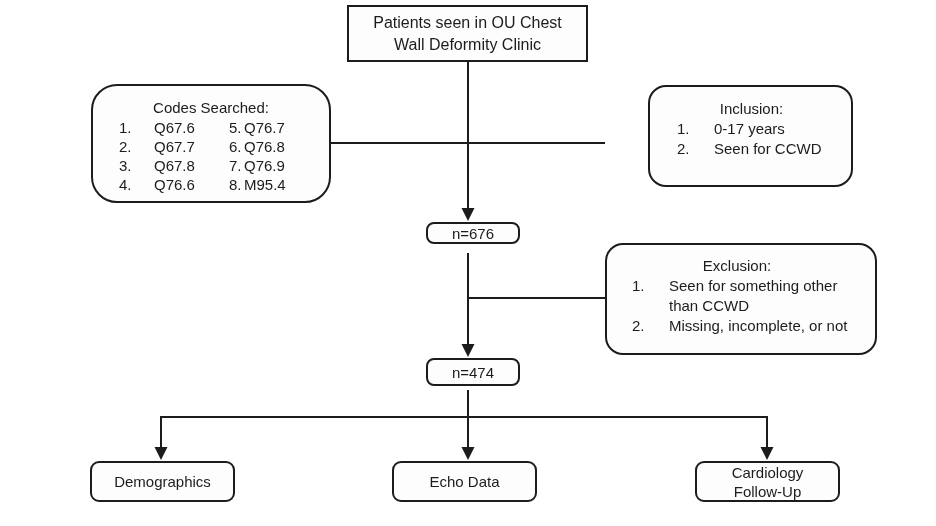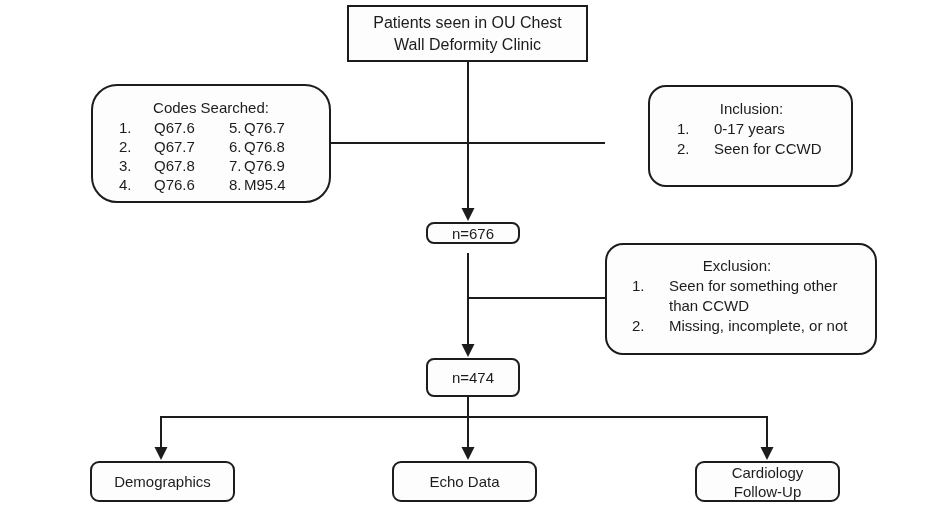--- a/index.html
+++ b/index.html
@@ -58,21 +58,21 @@
   }
   .list-title{display:block;text-align:center;line-height:20px;margin-left:-17px;}
   .list-grid{
     display:grid;grid-template-columns:37px 1fr;line-height:20px;
   }
   .list-grid .lines span{display:block;}
   .count-box{
     width:94px;height:22px;border-radius:8px;font-size:15px;
   }
   .n676{left:426px;top:222px;}
-  .n474{left:426px;top:358px;height:39px;}
+  .n474{left:426px;top:358px;height:28px;}
   .outcome-box{
     top:461px;width:145px;height:41px;border-radius:9px;
     font-size:15px;line-height:19px;
   }
   .demographics{left:90px;}
   .echo{left:392px;}
   .cardiology{left:695px;}
 </style>
 </head>
 <body>

